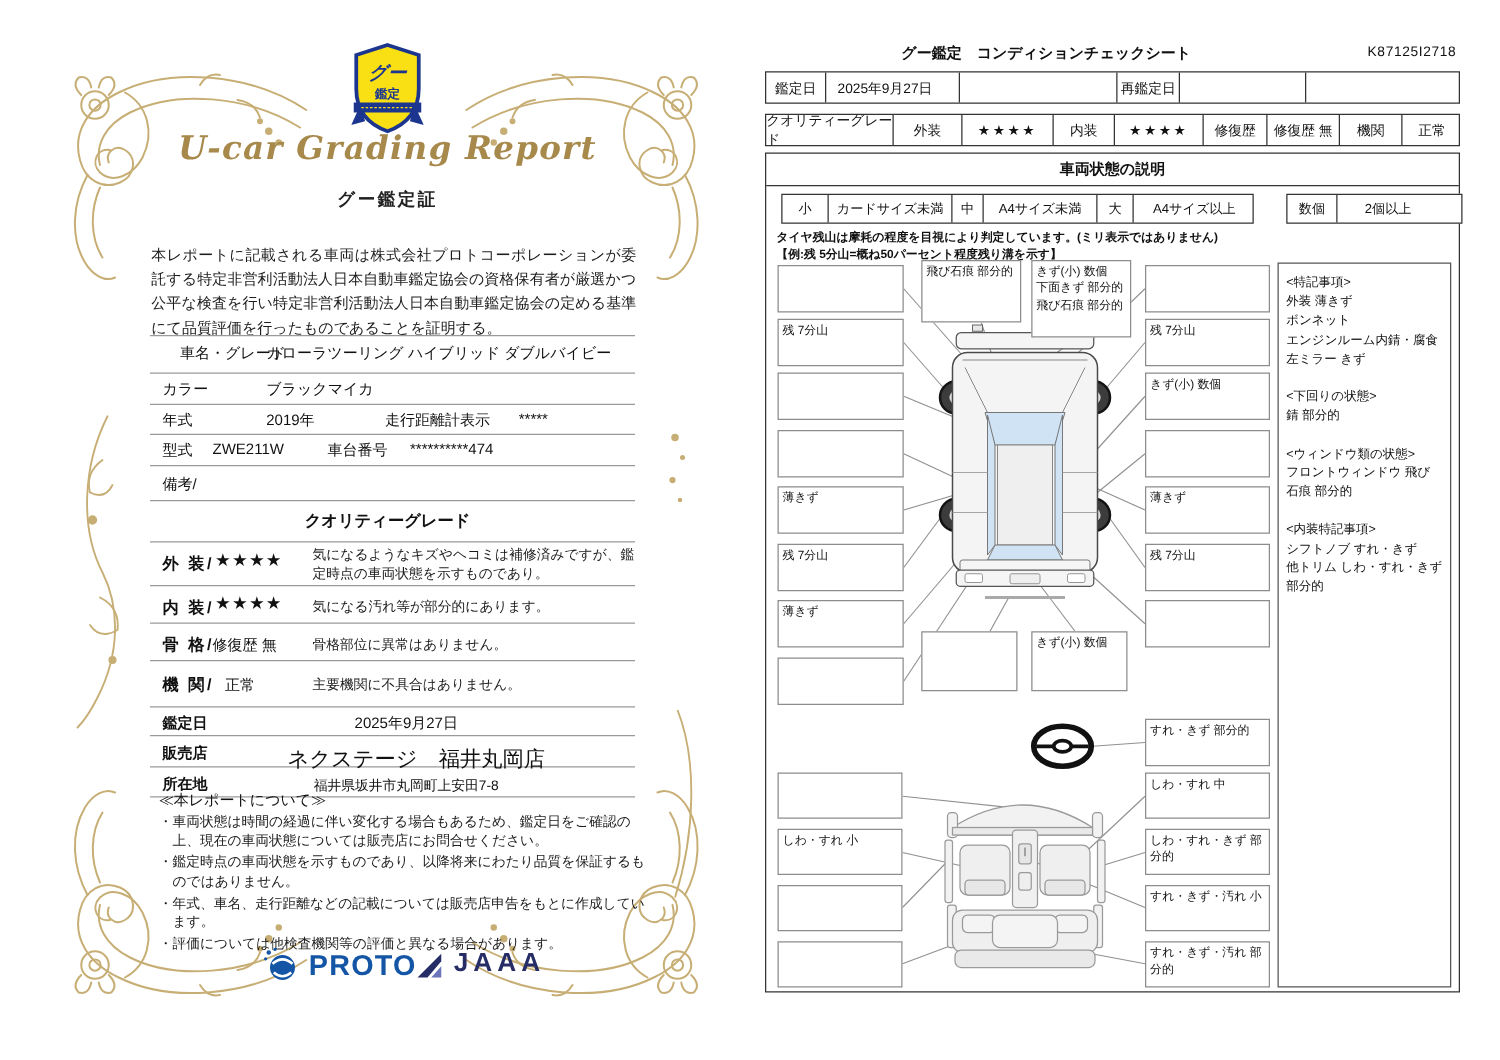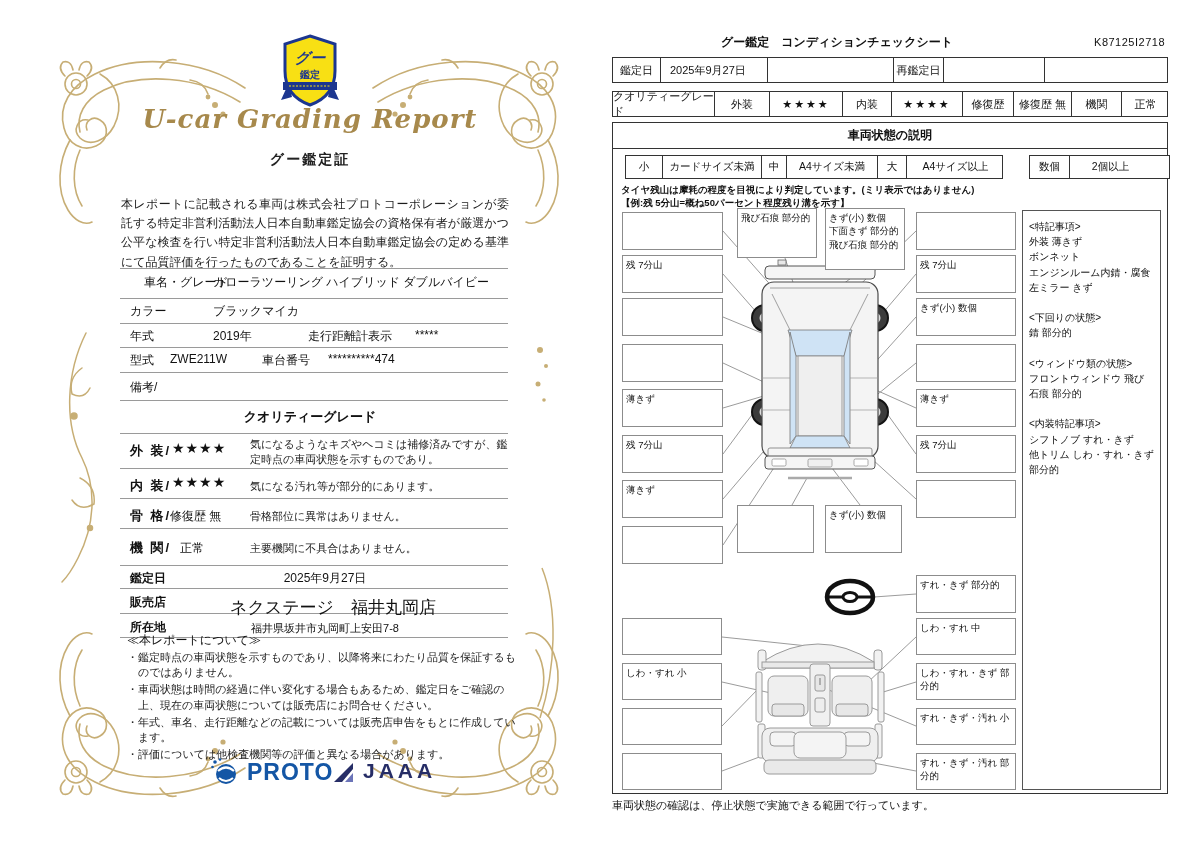--- a/index.html
+++ b/index.html
@@ -169,22 +169,22 @@
 
     <div class="t lbl" style="left:130px;top:570px;font-weight:600;">鑑定日</div>
     <div class="t val ivalc" style="left:230px;top:570px;">2025年9月27日</div>
     <div class="t lbl" style="left:130px;top:594px;font-weight:600;">販売店</div>
     <div class="t ivalc" style="left:230px;top:596px;font-size:17px;">ネクステージ　福井丸岡店</div>
     <div class="t lbl" style="left:130px;top:619px;font-weight:600;">所在地</div>
     <div class="t ivalc" style="left:230px;top:621px;font-size:11px;">福井県坂井市丸岡町上安田7-8</div>
 
     <div class="t serif" style="left:127px;top:632px;font-size:12px;">≪本レポートについて≫</div>
     <ul class="about">
+      <li>車両状態は時間の経過に伴い変化する場合もあるため、鑑定日をご確認の上、現在の車両状態については販売店にお問合せください。</li>
       <li>鑑定時点の車両状態を示すものであり、以降将来にわたり品質を保証するものではありません。</li>
-      <li>車両状態は時間の経過に伴い変化する場合もあるため、鑑定日をご確認の上、現在の車両状態については販売店にお問合せください。</li>
       <li>年式、車名、走行距離などの記載については販売店申告をもとに作成しています。</li>
       <li>評価については他検査機関等の評価と異なる場合があります。</li>
     </ul>
 
     <div class="logo-row" style="left:210px;top:757px;">
       <svg width="30" height="30" viewBox="0 0 30 30">
         <circle cx="16" cy="17" r="10" fill="#1456a5"></circle>
         <path d="M8,14 Q16,7 24,14" stroke="#fff" stroke-width="2.2" fill="none"></path>
         <path d="M9,21 Q16,27 23,21" stroke="#fff" stroke-width="2" fill="none"></path>
         <circle cx="5" cy="5" r="1.8" fill="#1456a5"></circle>
@@ -386,15 +386,14 @@
 &lt;下回りの状態&gt;
 錆 部分的
 
 &lt;ウィンドウ類の状態&gt;
 フロントウィンドウ 飛び石痕 部分的
 
 &lt;内装特記事項&gt;
 シフトノブ すれ・きず
 他トリム しわ・すれ・きず 部分的</div>
 
-  <div class="rp-footer">車両状態の確認は、停止状態で実施できる範囲で行っています。</div>
 
 </div>
 
 </body></html>

